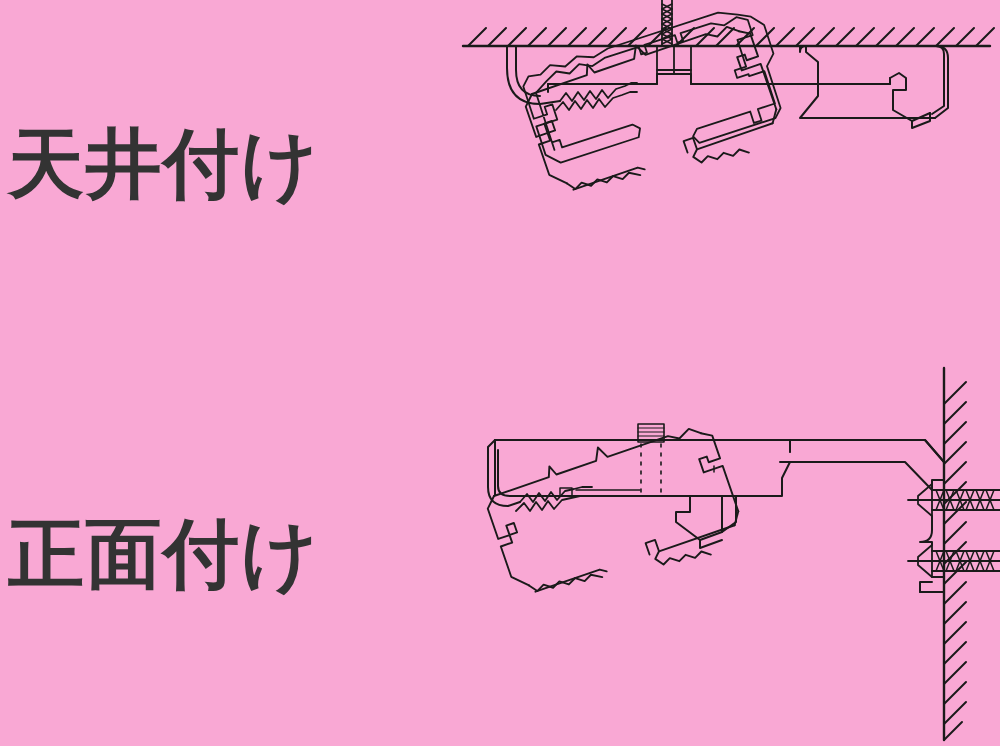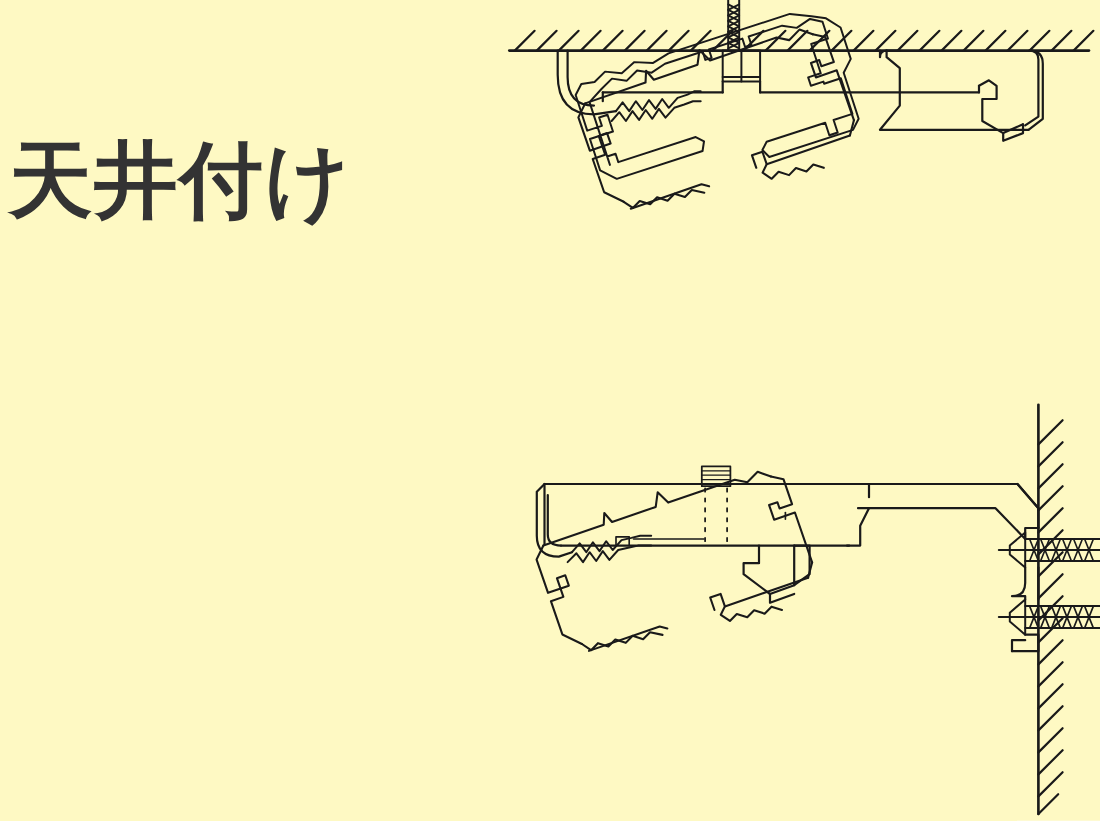--- a/index.html
+++ b/index.html
@@ -4,21 +4,21 @@
 <title>取付方法</title>
 <style>
   html,body{margin:0;padding:0;}
   body{
     width:1000px;height:746px;
     background:#ffffff;
     font-family:"Liberation Sans","DejaVu Sans",sans-serif;
     overflow:hidden;
     position:relative;
   }
-  #page{position:relative;width:1000px;height:746px;background:#fef9c3;}
+  #page{position:relative;width:1000px;height:746px;background:#f9a8d4;}
 
   .label{
     position:absolute;
     color:#333333;
     font-weight:700;
     letter-spacing:0.02em;
     white-space:nowrap;
     line-height:1;
     font-family:"DejaVu Sans","Liberation Sans",sans-serif;
   }
@@ -28,20 +28,21 @@
   .figure{position:absolute;left:0;top:0;width:1000px;height:746px;}
   svg{display:block;overflow:visible;}
 </style>
 </head>
 <body>
 
 <div id="page">
 
   <div class="label" id="label-ceiling">天井付け</div>
 
+  <div class="label" id="label-front">正面付け</div>
 
   <div class="figure">
     <svg width="1000" height="746" viewBox="0 0 1000 746" xmlns="http://www.w3.org/2000/svg" fill="none" stroke="#1a1a1a" stroke-linejoin="round" stroke-linecap="round">
 
       <g>
         <line x1="463" y1="46" x2="990" y2="46" stroke-width="2.4"></line>
 
         <g stroke-width="2">
           <line x1="468" y1="46" x2="486" y2="28"></line>
           <line x1="488" y1="46" x2="506" y2="28"></line>

